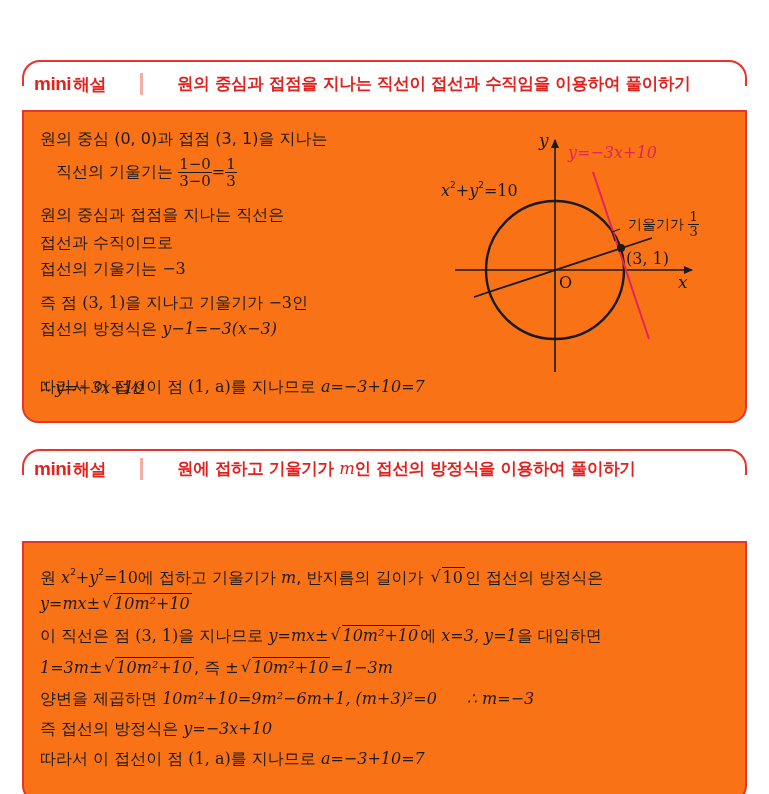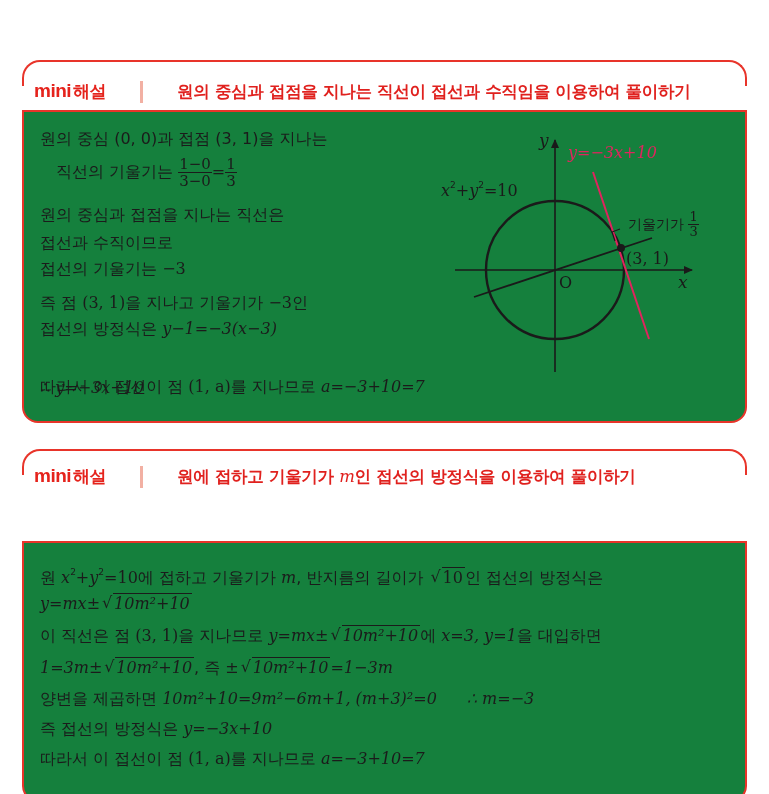--- a/index.html
+++ b/index.html
@@ -7,36 +7,36 @@
   body { position: relative; font-family: "DejaVu Sans", sans-serif; color: #1a1a1a; }
 
   .panel { position: absolute; left: 22px; width: 725px; }
   .hdr-arc {
     position: absolute; left: 0; width: 725px; height: 26px;
     border: 2px solid #e8342a; border-bottom: none;
     border-radius: 18px 18px 0 0;
   }
   .hdr {
     position: absolute; left: 12px; height: 30px;
-    display: flex; align-items: flex-end; gap: 28px;
+    display: flex; align-items: flex-start; gap: 28px;
     white-space: nowrap;
   }
   .mini {
     font-family: "Liberation Sans", sans-serif; font-weight: 900;
     font-size: 19px; color: #e5231c; letter-spacing: -0.5px;
   }
   .mini b { font-size: 17px; font-family: "DejaVu Sans", sans-serif; font-weight: 900; margin-left: 2px; }
   .sep { width: 3px; height: 22px; background: #f2b0a3; margin: 0 6px; }
   .hdr-title { font-family: "DejaVu Sans", sans-serif; font-weight: bold; font-size: 16.5px; color: #e0211e; letter-spacing: -0.3px; }
   .hdr-title i { font-family: "DejaVu Serif", serif; font-weight: normal; font-style: italic; }
 
   .body {
     position: absolute; left: 0; width: 725px;
     border: 2px solid #e8342a; border-radius: 0 0 16px 16px;
-    background: #15803d;
+    background: #f97316;
   }
   .line {
     position: absolute; left: 16px; white-space: nowrap;
     font-size: 16px; line-height: 22px; color: #1b1b1b;
   }
   .m { font-family: "DejaVu Serif", serif; font-size: 16px; }
   .mi { font-family: "DejaVu Serif", serif; font-style: italic; font-size: 16px; }
   .frac { display: inline-block; vertical-align: middle; text-align: center; font-family: "DejaVu Serif", serif; font-size: 15px; line-height: 16px; }
   .frac span { display: block; padding: 0 1px; }
   .frac .num { border-bottom: 1.4px solid #1b1b1b; }

